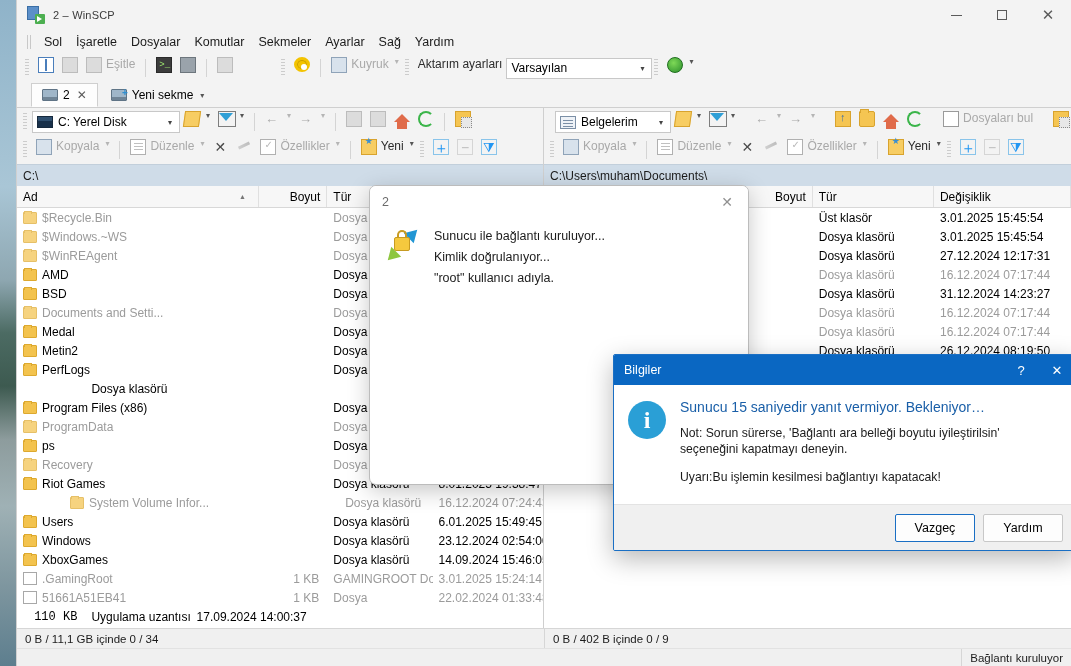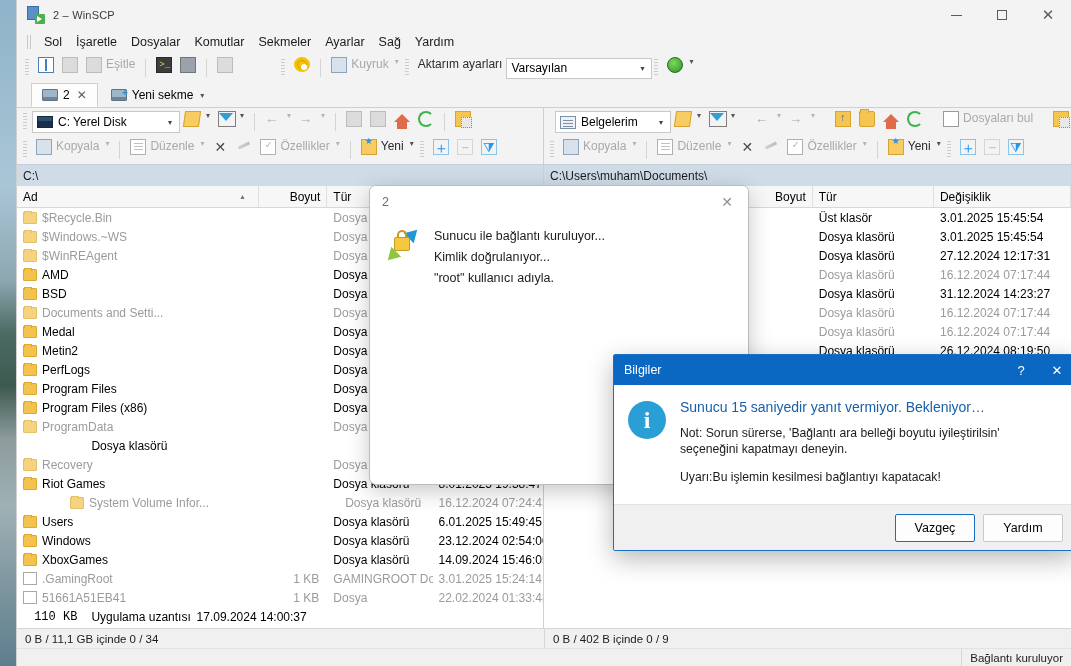--- a/index.html
+++ b/index.html
@@ -538,24 +538,20 @@
           <div class="frow">
             <div class="c-name" style="width: 46%;">
               <span class="fico fico-folder"></span>
               <span>PerfLogs</span>
             </div>
             <div class="c-size" style="width: 13%;"></div>
             <div class="c-type" style="width: 20%;">Dosya klasörü</div>
             <div class="c-date" style="width: 21%;"></div>
           </div>
           <div class="frow">
-            <div class="c-name" style="width: 46%;">
-              <span class="fico fico-folder"></span>
-              <span>Program Files</span>
-            </div>
             <div class="c-size" style="width: 13%;"></div>
             <div class="c-type" style="width: 20%;">Dosya klasörü</div>
             <div class="c-date" style="width: 21%;"></div>
           </div>
           <div class="frow">
             <div class="c-name" style="width: 46%;">
               <span class="fico fico-folder"></span>
               <span>Program Files (x86)</span>
             </div>
             <div class="c-size" style="width: 13%;"></div>
@@ -565,20 +561,24 @@
           <div class="frow dim">
             <div class="c-name" style="width: 46%;">
               <span class="fico fico-folder"></span>
               <span>ProgramData</span>
             </div>
             <div class="c-size" style="width: 13%;"></div>
             <div class="c-type" style="width: 20%;">Dosya klasörü</div>
             <div class="c-date" style="width: 21%;"></div>
           </div>
           <div class="frow">
+            <div class="c-name" style="width: 46%;">
+              <span class="fico fico-folder"></span>
+              <span>ps</span>
+            </div>
             <div class="c-size" style="width: 13%;"></div>
             <div class="c-type" style="width: 20%;">Dosya klasörü</div>
             <div class="c-date" style="width: 21%;"></div>
           </div>
           <div class="frow dim">
             <div class="c-name" style="width: 46%;">
               <span class="fico fico-folder"></span>
               <span>Recovery</span>
             </div>
             <div class="c-size" style="width: 13%;"></div>

